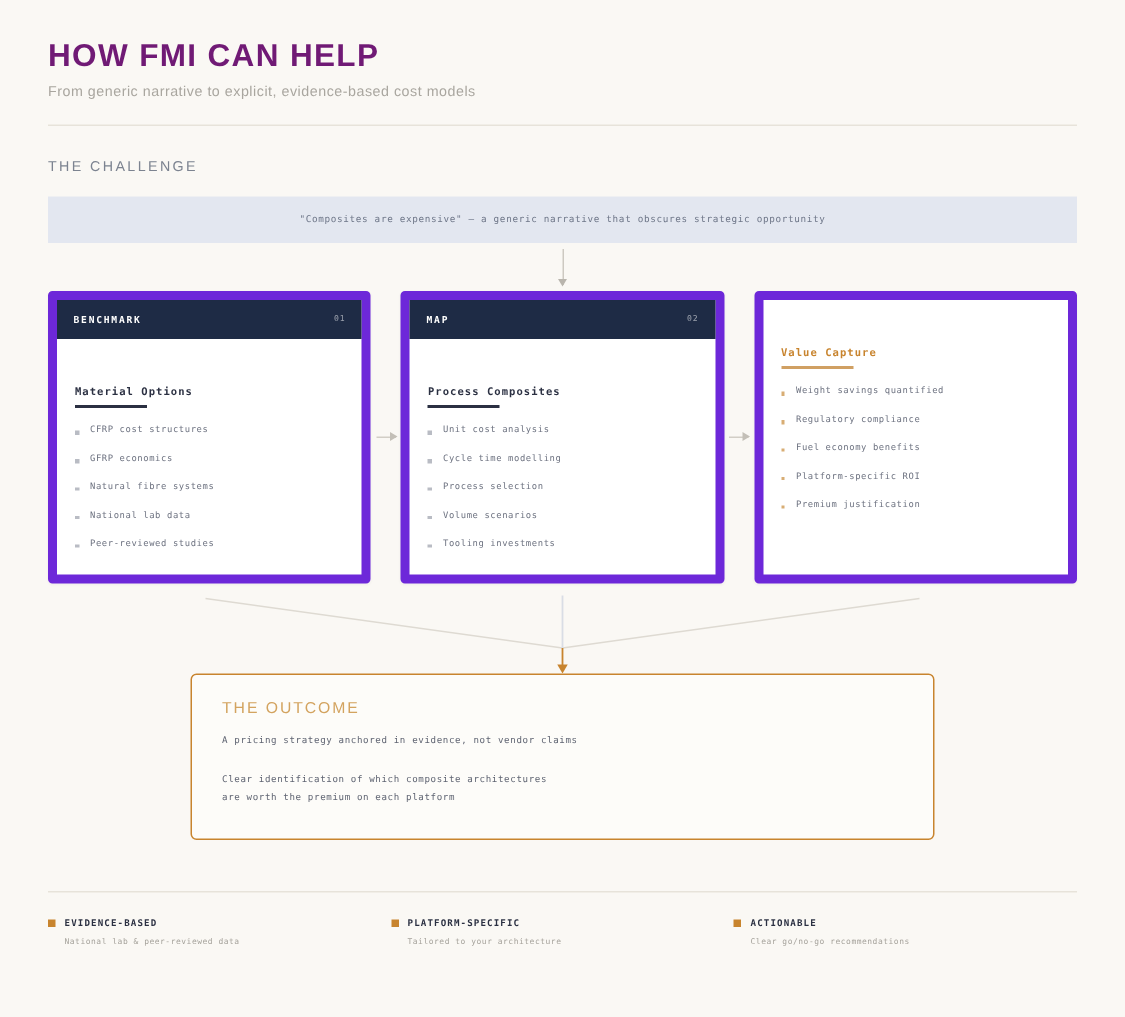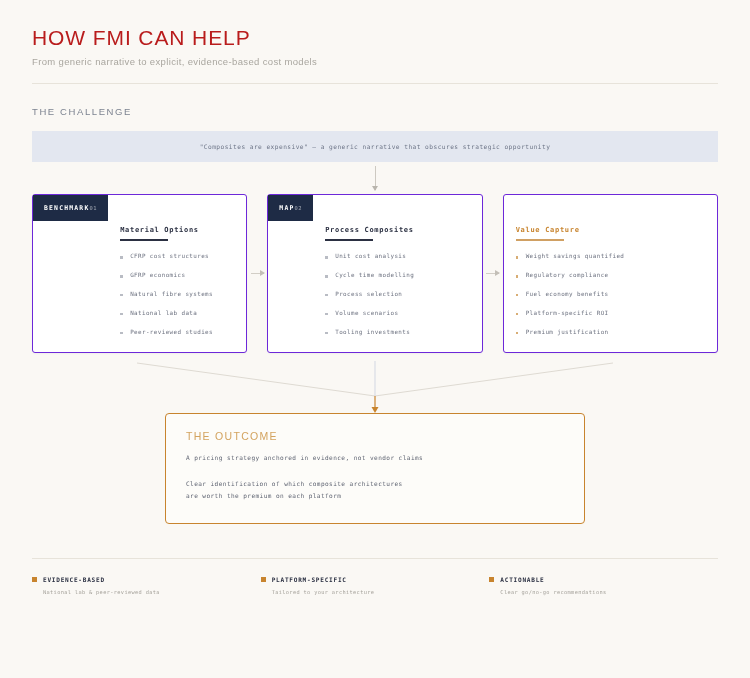--- a/index.html
+++ b/index.html
@@ -23,22 +23,22 @@
     padding: 0 32px;
   }
 
   
   .header {
     padding-top: 26px;
   }
   .page-title {
     font-size: 21px;
     letter-spacing: 0.9px;
-    font-weight: 400;
-    color: #b91c1c;
+    font-weight: 700;
+    color: #701a75;
     margin: 0 0 6px 0;
     line-height: 1.15;
   }
   .page-subtitle {
     font-size: 9.5px;
     letter-spacing: 0.35px;
     color: #a9a69f;
     margin: 0;
     font-weight: 400;
   }
@@ -98,24 +98,25 @@
 
   
   .cards-row {
     display: flex;
     align-items: stretch;
     gap: 0;
   }
   .card {
     flex: 1 1 0;
     background: #ffffff;
-    border: 1px solid #6d28d9;
+    border: 6px solid #6d28d9;
     border-radius: 3px;
     box-shadow: 0 1px 2px rgba(40,40,40,0.045);
     display: flex;
+    flex-direction: column;
     min-width: 0;
   }
   .card-head {
     height: 26px;
     display: flex;
     align-items: center;
     justify-content: space-between;
     padding: 0 11px;
     background: #1e2b45;
   }
@@ -206,21 +207,21 @@
     height: 60px;
   }
   .funnel svg { display: block; }
 
   
   .outcome-wrap {
     display: flex;
     justify-content: center;
   }
   .outcome {
-    width: 420px;
+    width: 496px;
     box-sizing: border-box;
     border: 1.5px solid #c8842e;
     border-radius: 4px;
     background: #fdfcf9;
     padding: 16px 20px 18px 20px;
   }
   .outcome-title {
     font-size: 10.5px;
     letter-spacing: 1.3px;
     color: #d3a35f;

